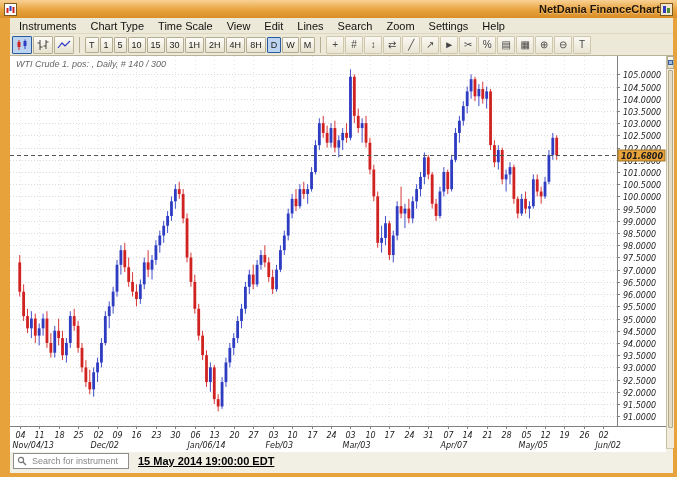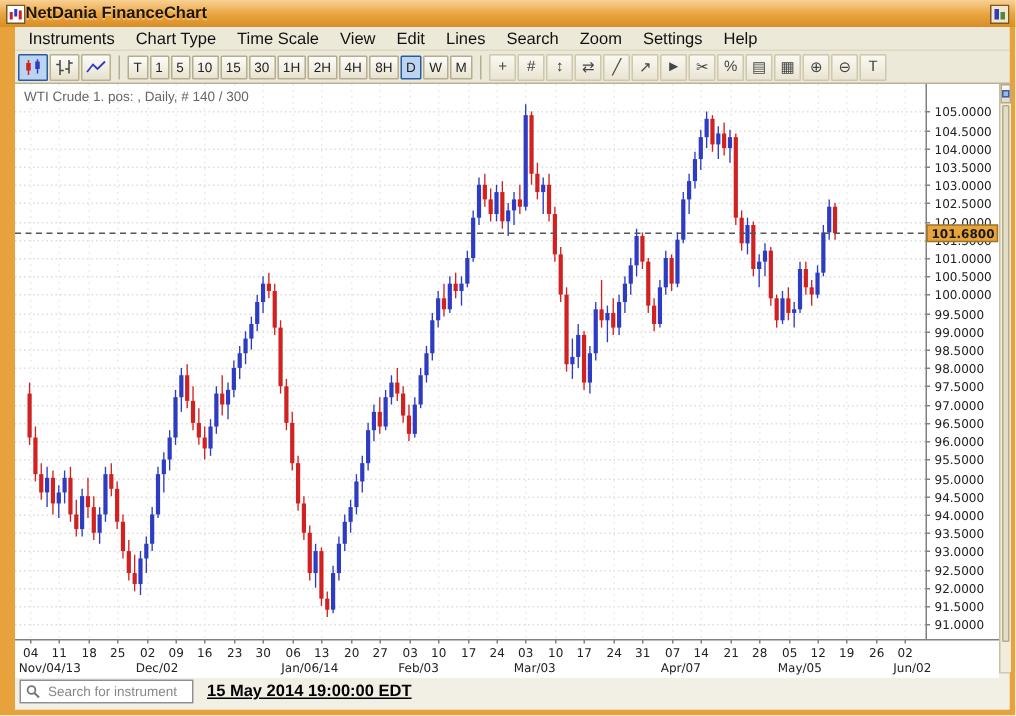--- a/index.html
+++ b/index.html
@@ -3,21 +3,21 @@
 <meta charset="utf-8">
 <style>
   *{box-sizing:border-box;}
   html,body{margin:0;padding:0;width:677px;height:477px;overflow:hidden;
     font-family:"Liberation Sans",sans-serif;background:#fff;}
   .window{width:677px;height:477px;display:flex;flex-direction:column;background:#e7a23c;}
   
   .titlebar{height:18px;display:flex;align-items:center;padding:0 4px;
     background:linear-gradient(#f8d194,#e8a33d 55%,#d98e27);}
   .app-icon{width:13px;height:13px;display:inline-flex;}
-  .title-text{flex:1;text-align:left;font-size:11px;font-weight:bold;color:#241503;
+  .title-text{flex:1;text-align:right;font-size:11px;font-weight:bold;color:#241503;
     text-shadow:0 1px 0 rgba(255,255,255,.35);}
   .titlebar-right{width:13px;height:13px;display:inline-flex;cursor:pointer;}
   
   .frame-body{flex:1;display:flex;flex-direction:column;margin:0 4px 4px 10px;background:#ece9d8;min-height:0;}
   .menubar{height:16px;display:flex;align-items:center;background:#ece9d8;
     border-bottom:1px solid #dcd8c4;font-size:11px;color:#111;padding-left:2px;}
   .menu-item{padding:1px 7px;cursor:default;}
   .toolbar{height:22px;display:flex;align-items:center;background:#ece9d8;
     border-bottom:1px solid #b9b29a;padding:1px 2px;gap:1px;}
   .tb-group{display:flex;align-items:center;gap:1px;}
@@ -27,21 +27,21 @@
     font-size:10px;color:#333;cursor:pointer;}
   .tb-tool{width:18px;height:18px;border:1px solid #cfc8ad;border-radius:1px;
     background:linear-gradient(#faf8f2,#e9e4d2);display:flex;align-items:center;justify-content:center;
     font-size:10px;color:#444;cursor:pointer;}
   .tb-int{min-width:13px;height:16px;padding:0 3px;border:1px solid #b5ad92;border-radius:1px;
     background:linear-gradient(#fdfcf8,#e8e3d0);display:flex;align-items:center;justify-content:center;
     font-size:9px;color:#222;cursor:pointer;}
   .active{background:#bcd4f0 !important;border-color:#2a5a9f !important;}
   
   .chart-row{flex:1;display:flex;background:#fff;min-height:0;}
-  .chart-area{position:relative;width:656px;height:396px;background:#f9a8d4;}
+  .chart-area{position:relative;width:656px;height:396px;background:#f9a8d4;font-style:italic;}
   .instrument-label{position:absolute;top:3px;left:6px;font-size:9px;color:#666;z-index:2;}
   svg text{font-family:"DejaVu Sans",sans-serif;}
   .vscroll{width:13px;background:#f1ecdc;border-left:1px solid #c6bfa4;display:flex;flex-direction:column;}
   .vscroll-btn{height:13px;border:1px solid #b4ab8c;background:linear-gradient(#fbf9f3,#e2dbc3);
     display:flex;align-items:center;justify-content:center;cursor:pointer;}
   .vscroll-btn .sq{width:5px;height:5px;border:1px solid #3a5f9e;background:#9db9e0;}
   .vscroll-track{flex:1;padding:1px;}
   .vscroll-thumb{height:95%;background:#e4ddc6;border:1px solid #b4ab8c;border-radius:1px;cursor:grab;}
   
   .statusbar{height:21px;display:flex;align-items:center;background:#f2efe4;

